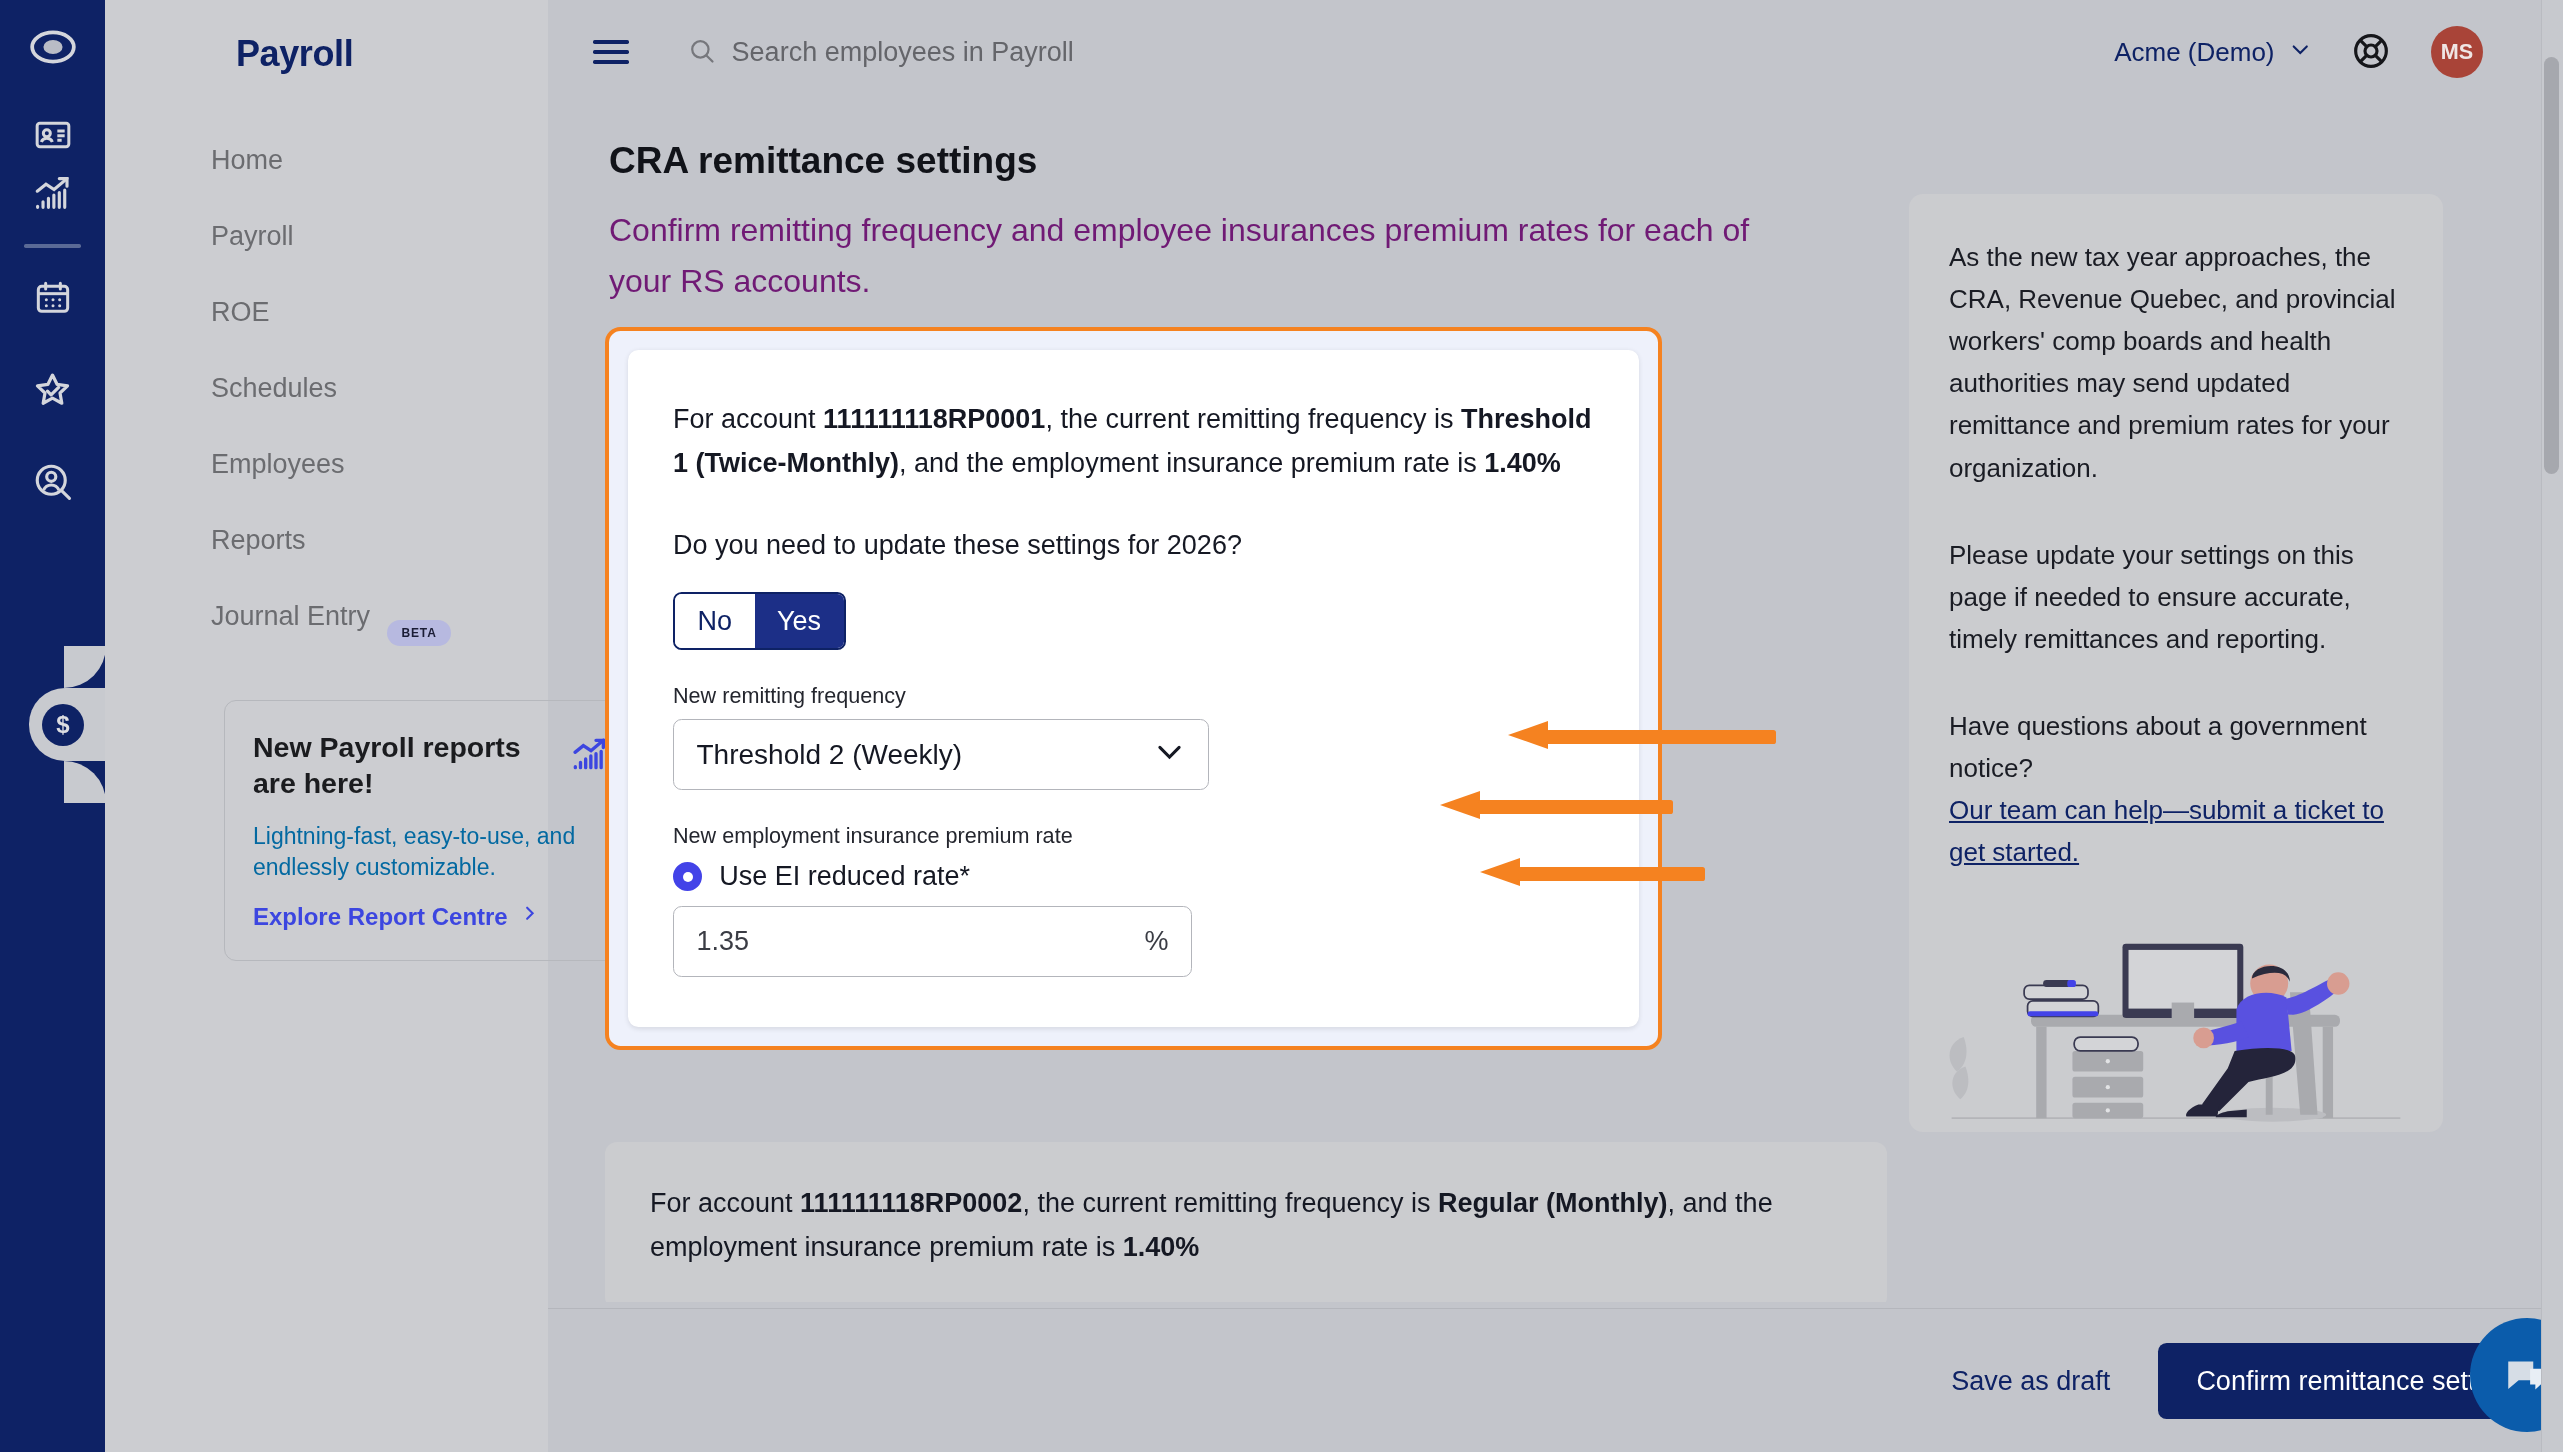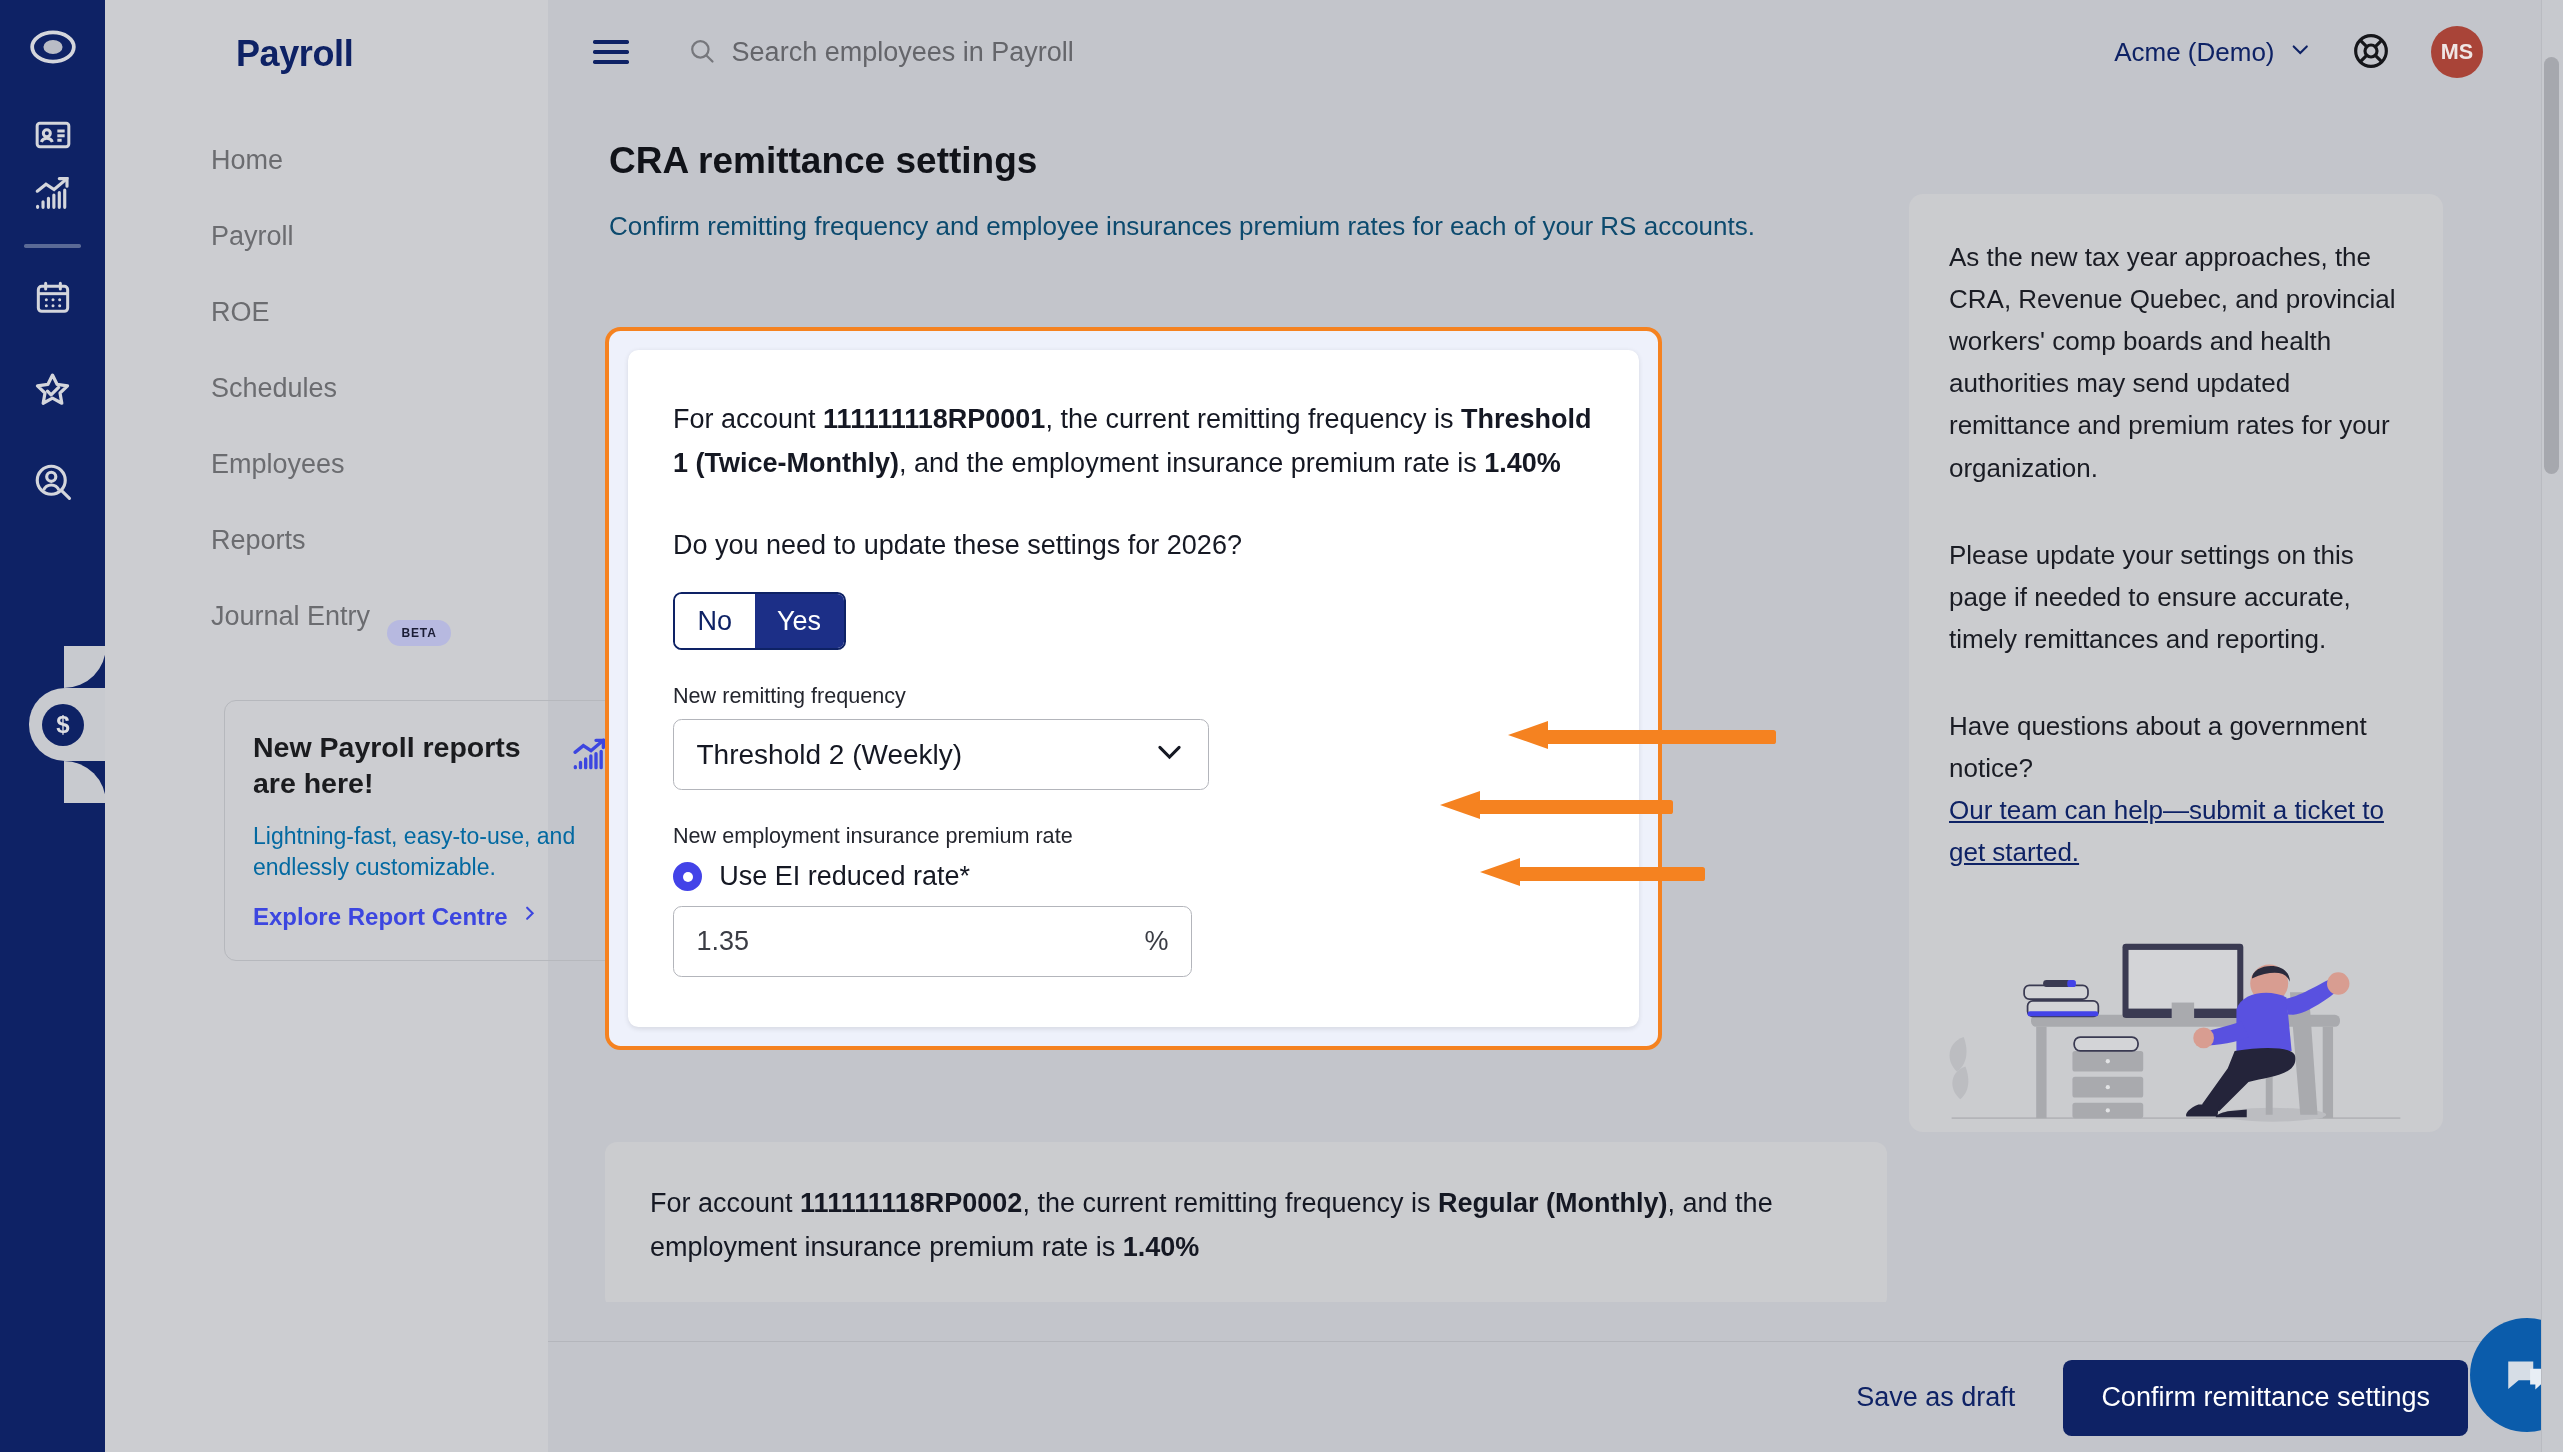--- a/index.html
+++ b/index.html
@@ -94,21 +94,21 @@
   .org { font-size: 26px; color: #0e2265; display:flex; align-items:center; gap:14px; }
   .avatar {
     width: 52px; height: 52px; border-radius: 50%; background: #a94438;
     color: #efe6e4; font-size: 21.6px; font-weight: bold;
     display:flex; align-items:center; justify-content:center;
   }
 
   
   .main { position: absolute; left: 548px; top: 104px; right: 29px; bottom: 151px; overflow: hidden; }
   .page-title { margin: 36px 0 0 61px; font-size: 37px; font-weight: bold; color: #111319; }
-  .page-desc { margin: 22.5px 0 0 61px; font-size: 26px; color: #0c4a6e; line-height: 1.62; max-width: 1176px; }
+  .page-desc { margin: 22.5px 0 0 61px; font-size: 32px; color: #701a75; line-height: 1.62; max-width: 1176px; }
 
   .card-outer {
     position: absolute; left: 57px; top: 223px; width: 1057px;
     border: 4.3px solid #f58220; border-radius: 15.6px; background: #eef1fb;
     padding: 19px;
   }
   .card {
     background: #fff; border-radius: 10.4px; box-shadow: 0 1.7px 5.2px rgba(0,0,0,.10);
     padding: 48px 45px 50px 45px;
   }
@@ -174,23 +174,23 @@
     background: #cbcccf; border-radius: 14px; padding: 42px 40px 0 40px;
     overflow: hidden;
   }
   .info-p { font-size: 26px; color:#1a1c24; line-height: 1.62; }
   .info-p + .info-p { margin-top: 45px; }
   .info-link { color:#0e2265; text-decoration: underline; font-size:26px; line-height:1.62; }
   .illus { margin-top: 26px; height: 233px; position:relative; }
 
   
   .bottombar {
-    position:absolute; left: 548px; right: 0; bottom: 0; height: 112px;
+    position:absolute; left: 548px; right: 0; bottom: 0; height: 145px;
     background:#c3c5cb; border-top: 1.7px solid #b4b6bc;
-    display:flex; align-items:center; justify-content:flex-end; padding-right: 95px; gap: 48px;
+    display:flex; align-items:center; justify-content:flex-end; gap: 48px;
   }
   .save-draft { font-size: 27px; color:#0e2265; }
   .confirm-btn {
     background:#0e2265; color:#fff; font-size:27px;
     padding: 22.5px 38px; border-radius: 8.6px;
   }
   .chat-widget {
     position:absolute; right: -21px; bottom: 21px; width: 114px; height: 114px;
     border-radius: 50%; background:#0b5cab;
     display:flex; align-items:center; justify-content:center;

